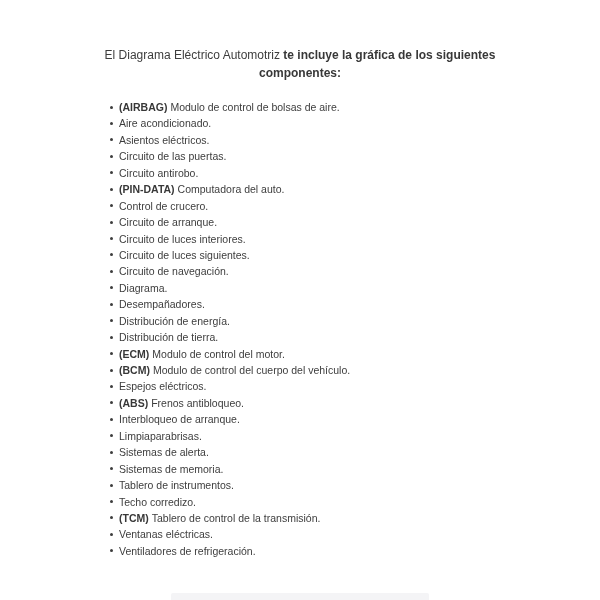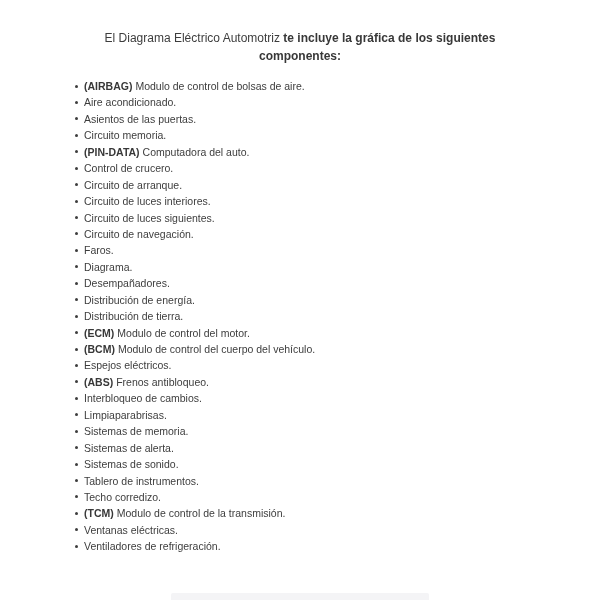--- a/index.html
+++ b/index.html
@@ -10,37 +10,37 @@
   .page {
     position: relative;
     width: 600px;
     height: 600px;
     background: #ffffff;
     overflow: hidden;
     font-family: "Liberation Sans", "DejaVu Sans", sans-serif;
     color: #3d3d3d;
   }
   .title {
-    margin: 0 auto;
+    margin: 17px auto;
     padding-top: 30px;
     width: 420px;
     text-align: center;
     font-size: 12px;
     line-height: 17.5px;
     font-weight: 400;
     color: #3d3d3d;
   }
   .title .title-bold {
     font-weight: 700;
     color: #383838;
   }
   ul.components {
     list-style: none;
     margin: 13px 0 0 0;
-    padding: 0 0 0 74px;
+    padding: 0 0 0 109px;
   }
   ul.components li {
     display: flex;
     align-items: flex-start;
     font-size: 10.5px;
     line-height: 16.45px;
     height: 16.45px;
     color: #3d3d3d;
     white-space: nowrap;
   }
@@ -85,25 +85,29 @@
         <span class="bullet"></span>
         <span class="li-prefix">(AIRBAG)</span>
         <span>Modulo de control de bolsas de aire.</span>
       </li>
       <li>
         <span class="bullet"></span>
         <span>Aire acondicionado.</span>
       </li>
       <li>
         <span class="bullet"></span>
-        <span>Asientos de las puertas.</span>
-      </li>
-      <li>
-        <span class="bullet"></span>
-        <span>Circuito memoria.</span>
+        <span>Asientos eléctricos.</span>
+      </li>
+      <li>
+        <span class="bullet"></span>
+        <span>Circuito de las puertas.</span>
+      </li>
+      <li>
+        <span class="bullet"></span>
+        <span>Circuito antirobo.</span>
       </li>
       <li>
         <span class="bullet"></span>
         <span class="li-prefix">(PIN-DATA)</span>
         <span>Computadora del auto.</span>
       </li>
       <li>
         <span class="bullet"></span>
         <span>Control de crucero.</span>
       </li>
@@ -118,24 +122,20 @@
       <li>
         <span class="bullet"></span>
         <span>Circuito de luces siguientes.</span>
       </li>
       <li>
         <span class="bullet"></span>
         <span>Circuito de navegación.</span>
       </li>
       <li>
         <span class="bullet"></span>
-        <span>Faros.</span>
-      </li>
-      <li>
-        <span class="bullet"></span>
         <span>Diagrama.</span>
       </li>
       <li>
         <span class="bullet"></span>
         <span>Desempañadores.</span>
       </li>
       <li>
         <span class="bullet"></span>
         <span>Distribución de energía.</span>
       </li>
@@ -157,50 +157,46 @@
         <span class="bullet"></span>
         <span>Espejos eléctricos.</span>
       </li>
       <li>
         <span class="bullet"></span>
         <span class="li-prefix">(ABS)</span>
         <span>Frenos antibloqueo.</span>
       </li>
       <li>
         <span class="bullet"></span>
-        <span>Interbloqueo de cambios.</span>
+        <span>Interbloqueo de arranque.</span>
       </li>
       <li>
         <span class="bullet"></span>
         <span>Limpiaparabrisas.</span>
       </li>
       <li>
         <span class="bullet"></span>
+        <span>Sistemas de alerta.</span>
+      </li>
+      <li>
+        <span class="bullet"></span>
         <span>Sistemas de memoria.</span>
       </li>
       <li>
         <span class="bullet"></span>
-        <span>Sistemas de alerta.</span>
-      </li>
-      <li>
-        <span class="bullet"></span>
-        <span>Sistemas de sonido.</span>
-      </li>
-      <li>
-        <span class="bullet"></span>
         <span>Tablero de instrumentos.</span>
       </li>
       <li>
         <span class="bullet"></span>
         <span>Techo corredizo.</span>
       </li>
       <li>
         <span class="bullet"></span>
         <span class="li-prefix">(TCM)</span>
-        <span>Modulo de control de la transmisión.</span>
+        <span>Tablero de control de la transmisión.</span>
       </li>
       <li>
         <span class="bullet"></span>
         <span>Ventanas eléctricas.</span>
       </li>
       <li>
         <span class="bullet"></span>
         <span>Ventiladores de refrigeración.</span>
       </li>
     </ul>

